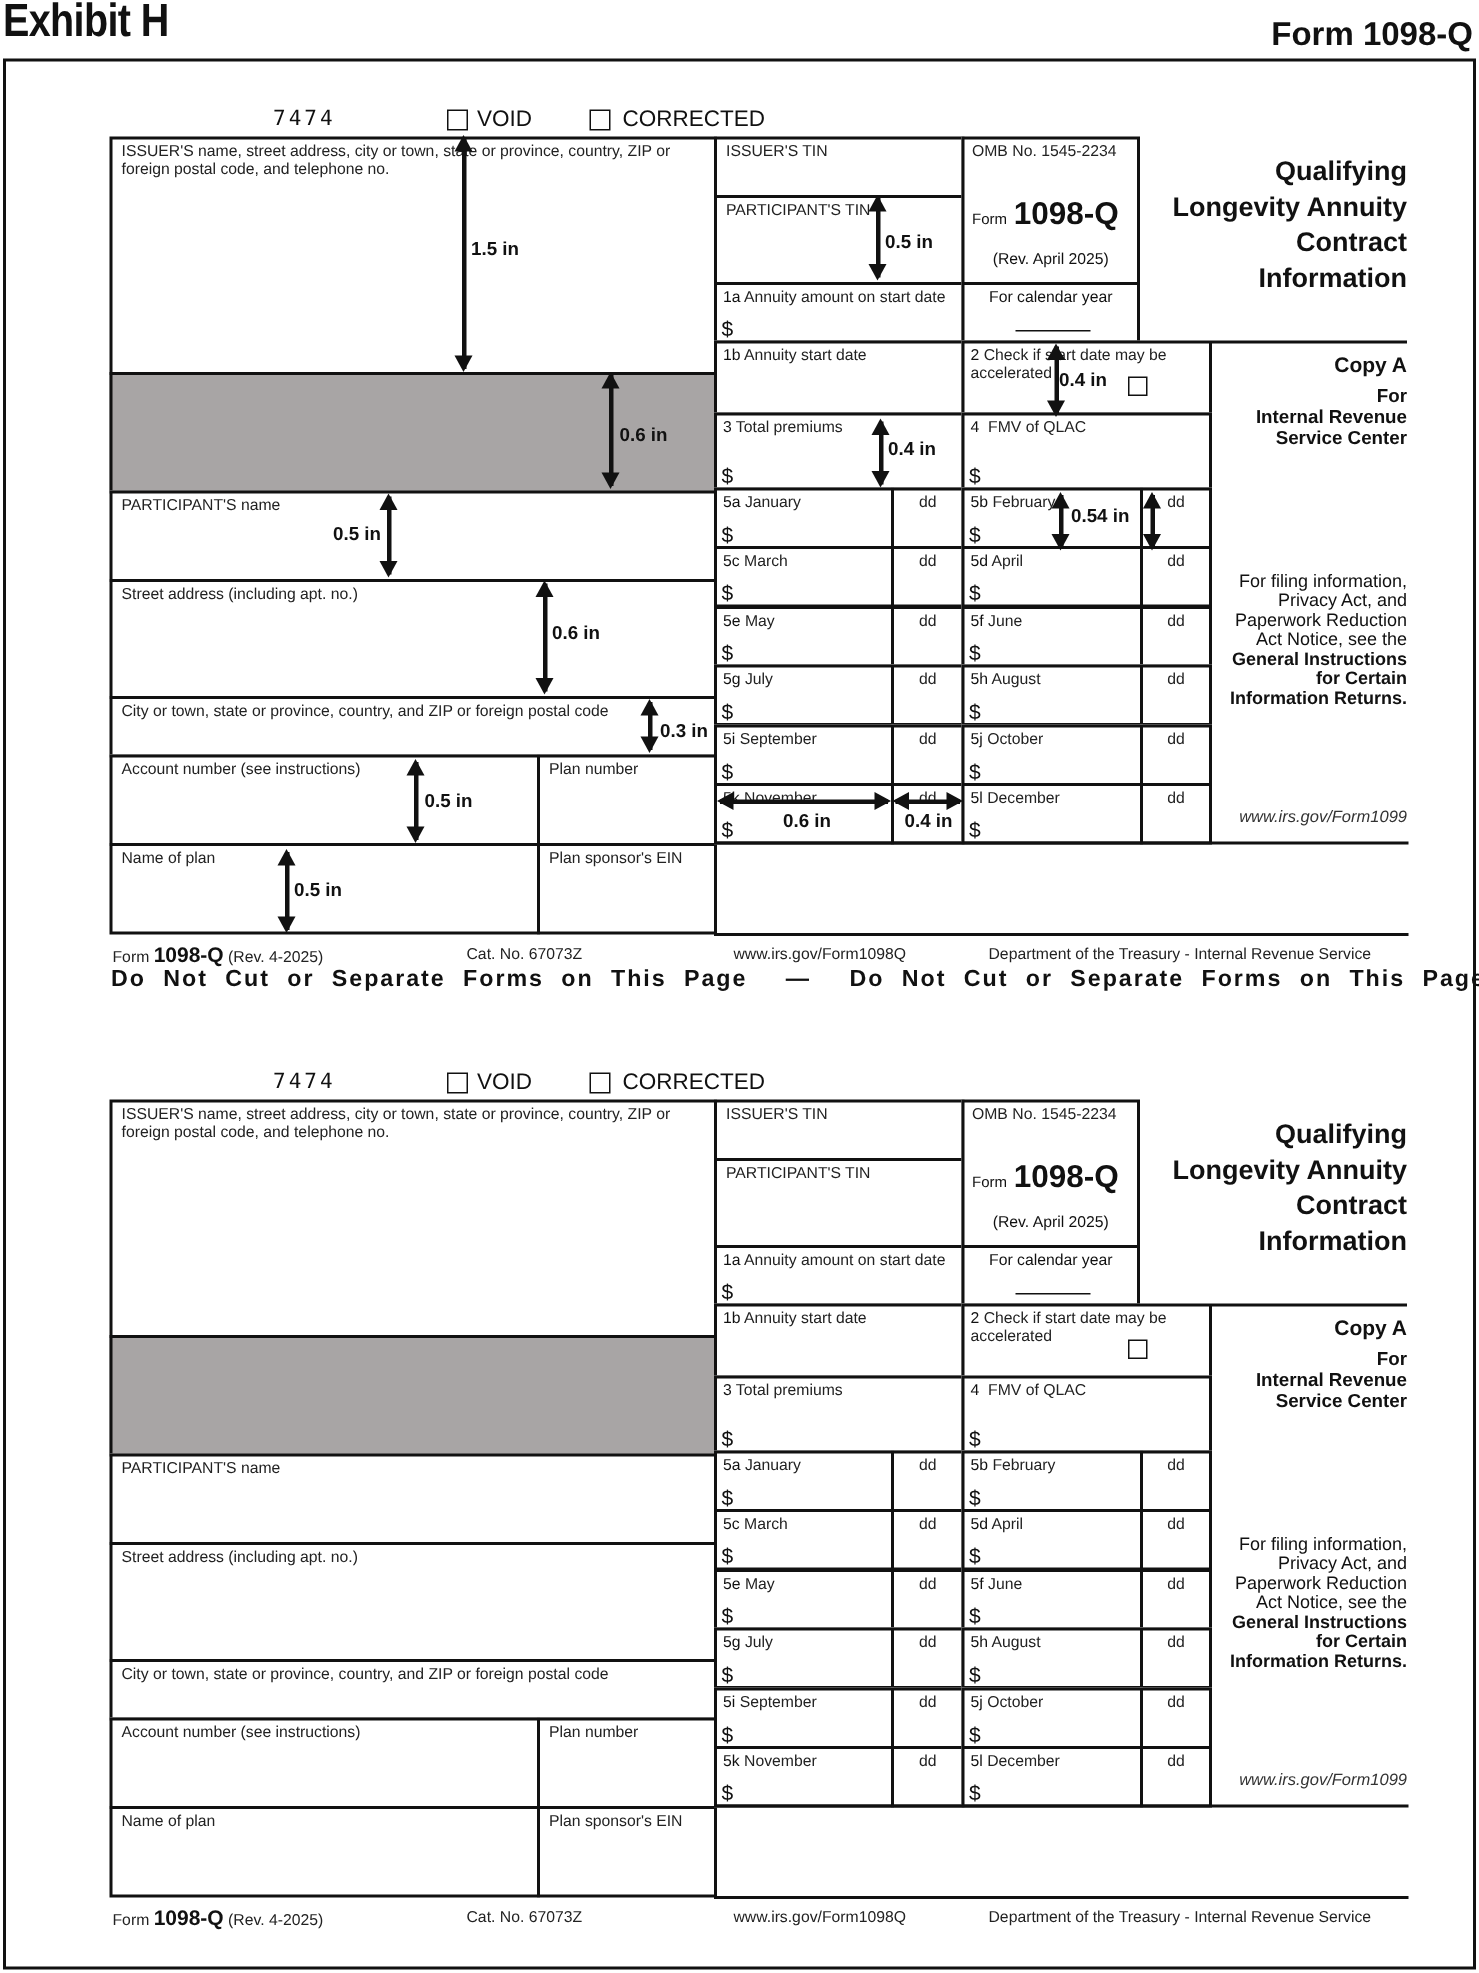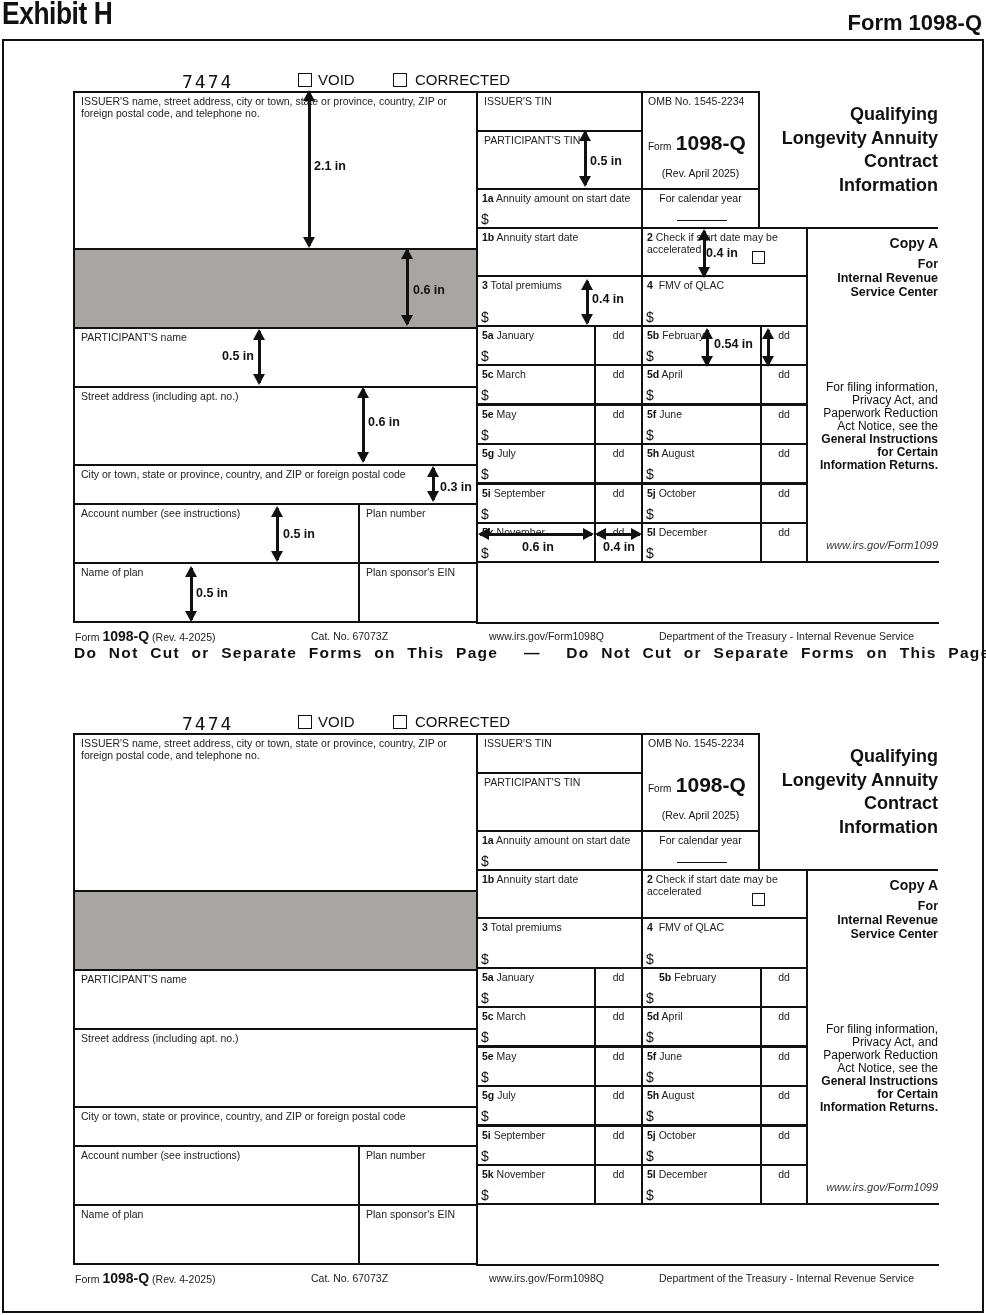--- a/index.html
+++ b/index.html
@@ -3,26 +3,26 @@
 <meta charset="utf-8">
 <style>
   * { box-sizing: border-box; margin: 0; padding: 0; }
   body { width: 986px; height: 1315px; background: #fff; position: relative; overflow: hidden;
          font-family: "Liberation Sans", sans-serif; color: #111; }
   .abs { position: absolute; }
   .exhibit { left: 2px; top: -4px; font-size: 31px; font-weight: 700; letter-spacing: -0.5px; transform: scaleX(0.85); transform-origin: left top; font-family: "Liberation Sans", sans-serif; }
   .formtitle { right: 4px; top: 10px; font-size: 22px; font-weight: 700; }
   .outer { left: 2px; top: 39px; width: 982px; height: 1274px; border: 2px solid #111; }
   .form { position: absolute; left: 0; width: 986px; }
-  .hdr-num { font-family: "DejaVu Sans Mono", monospace; font-size: 18px; letter-spacing: 2px; }
+  .hdr-num { font-family: "DejaVu Sans Mono", monospace; font-size: 14px; letter-spacing: 2px; }
   .hdr-lbl { font-size: 15px; }
   .cb { display: inline-block; width: 14px; height: 14px; border: 1px solid #111; background: #fff; }
   .cell { position: absolute; border: 2px solid #111; background: #fff; }
   .lbl { position: absolute; left: 6px; top: 2px; font-size: 10.5px; line-height: 12px; color: #222; }
-  .lbl b { font-weight: 700; color: #111; }
+  .lbl b { font-weight: 400; color: #111; }
   .dollar { position: absolute; left: 3px; bottom: 0px; font-size: 14px; }
   .dd { position: absolute; left: 0; right: 0; top: 2px; text-align: center; font-size: 10.5px; color: #222; }
   .shaded { background: #a8a5a5; }
   .title-big { position: absolute; right: 48px; text-align: right; font-size: 18px; font-weight: 700; line-height: 23.5px; }
   .copyA { font-size: 14px; font-weight: 700; }
   .side-small { font-size: 12px; line-height: 13px; text-align: right; }
   .foot { font-size: 10.5px; color: #222; }
   .nocut { font-size: 15.5px; font-weight: 700; letter-spacing: 1.3px; word-spacing: 6px; }
   .arr { position: absolute; width: 3px; background: #111; }
   .arr::before, .arr::after { content: ""; position: absolute; left: -5px; border-left: 6.5px solid transparent; border-right: 6.5px solid transparent; }
@@ -324,21 +324,21 @@
 
     <div class="months">
         <div class="cell" style="left: 476px; top: 252px; width: 120px; height: 41px;">
           <div class="lbl" style="left:4px;"><b>5a</b> <span>January</span></div>
           <div class="dollar">$</div>
         </div>
         <div class="cell" style="left: 594px; top: 252px; width: 49px; height: 41px;">
           <div class="dd">dd</div>
         </div>
         <div class="cell" style="left: 641px; top: 252px; width: 121px; height: 41px;">
-          <div class="lbl" style="left:16px;"><b>5b</b> <span>February</span></div>
+          <div class="lbl" style="left:4px;"><b>5b</b> <span>February</span></div>
           <div class="dollar">$</div>
         </div>
         <div class="cell" style="left: 760px; top: 252px; width: 48px; height: 41px;">
           <div class="dd">dd</div>
         </div>
         <div class="cell" style="left: 476px; top: 291px; width: 120px; height: 41px;">
           <div class="lbl" style="left:4px;"><b>5c</b> <span>March</span></div>
           <div class="dollar">$</div>
         </div>
         <div class="cell" style="left: 594px; top: 291px; width: 49px; height: 41px;">
@@ -450,21 +450,21 @@
 </div>
 
 <div class="abs nocut" style="left:74px; top:644px; white-space:nowrap;">
   <span>Do Not Cut or Separate Forms on This Page</span>
   <span style="margin:0 14px;">—</span>
   <span>Do Not Cut or Separate Forms on This Page</span>
 </div>
 
 <div id="dims">
   <div class="arr" style="left:308px; top:92px; height:154px;"></div>
-  <div class="dim" style="left:314px; top:159px;">2.1 in</div>
+  <div class="dim" style="left:314px; top:159px;">1.5 in</div>
   <div class="arr" style="left:406px; top:250px; height:74px;"></div>
   <div class="dim" style="left:413px; top:283px;">0.6 in</div>
   <div class="arr" style="left:584px; top:132px; height:53px;"></div>
   <div class="dim" style="left:590px; top:154px;">0.5 in</div>
   <div class="arr" style="left:703px; top:231px; height:45px;"></div>
   <div class="dim" style="left:706px; top:246px; background:#fff;">0.4 in</div>
   <div class="arr" style="left:586px; top:281px; height:42px;"></div>
   <div class="dim" style="left:592px; top:292px;">0.4 in</div>
   <div class="arr" style="left:706px; top:330px; height:35px;"></div>
   <div class="dim" style="left:714px; top:337px; background:#fff;">0.54 in</div>

